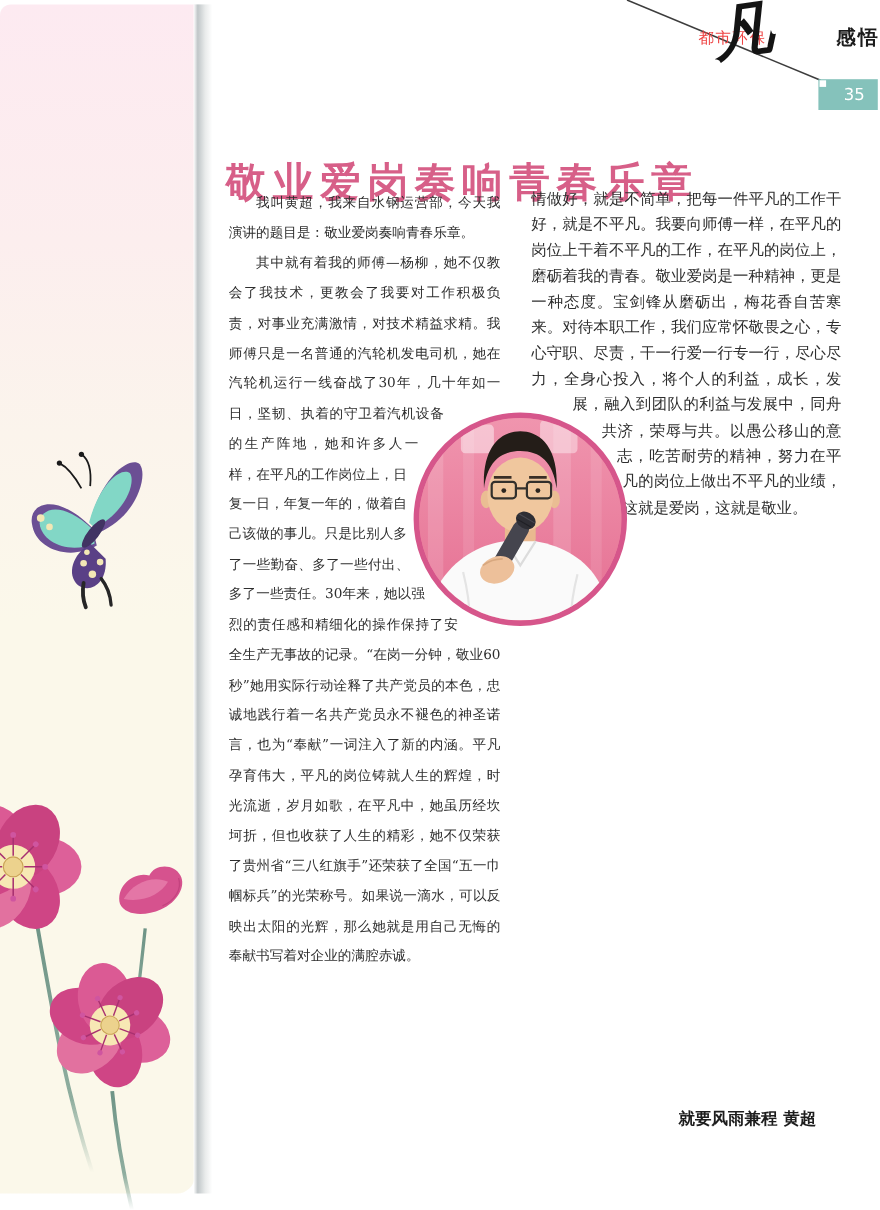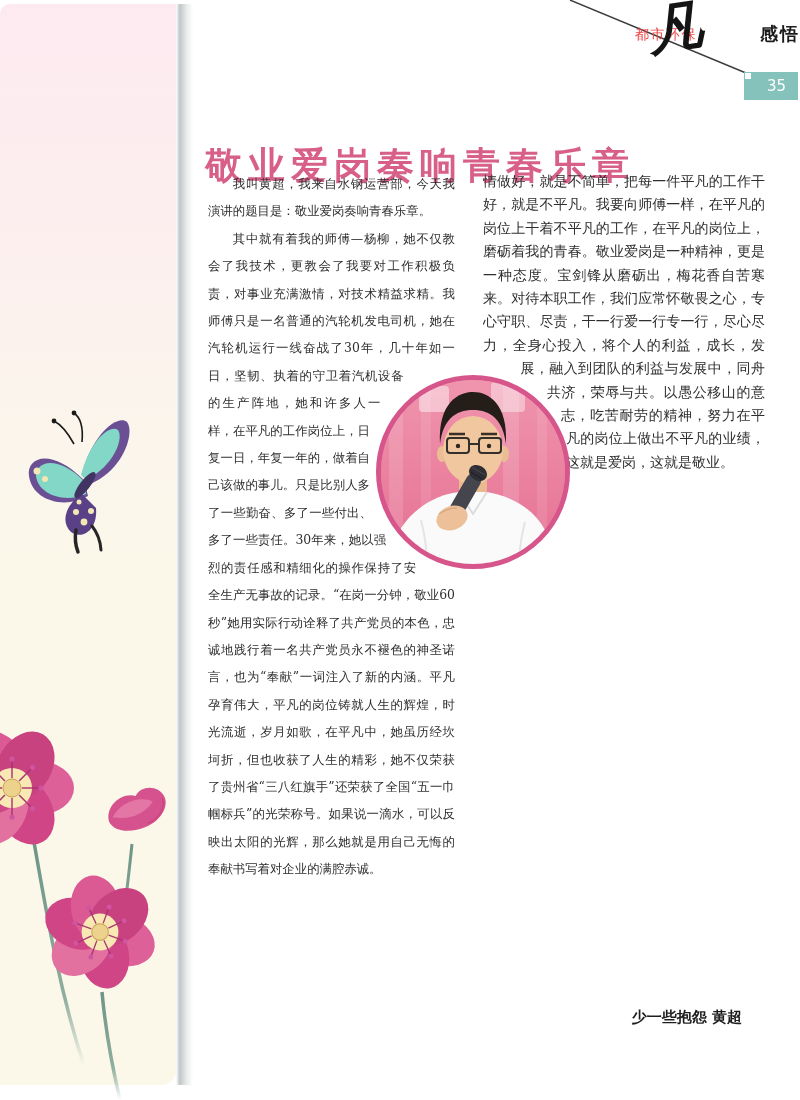--- a/index.html
+++ b/index.html
@@ -199,15 +199,15 @@
         <rect x="85.5" y="94" width="15" height="54" rx="7" fill="#45454e"></rect>
         <ellipse cx="93" cy="92" rx="9.5" ry="7.5" fill="#2e2e34"></ellipse>
         <line x1="85" y1="90" x2="101" y2="90" stroke="#4a4a52" stroke-width="1"></line>
         <line x1="86" y1="95" x2="100" y2="95" stroke="#1f1f24" stroke-width="1"></line>
       </g>
       <ellipse cx="71" cy="138" rx="16" ry="12" fill="#edc09a" transform="rotate(-20 71 138)"></ellipse>
       <path d="M58,134 Q66,128 76,128" fill="none" stroke="#d8a87f" stroke-width="1.5"></path>
     </svg>
   </div>
 
-  <div class="signature">少一些抱怨 黄超</div>
+  <div class="signature">就要风雨兼程 黄超</div>
 
 </div>
 
 </body></html>

